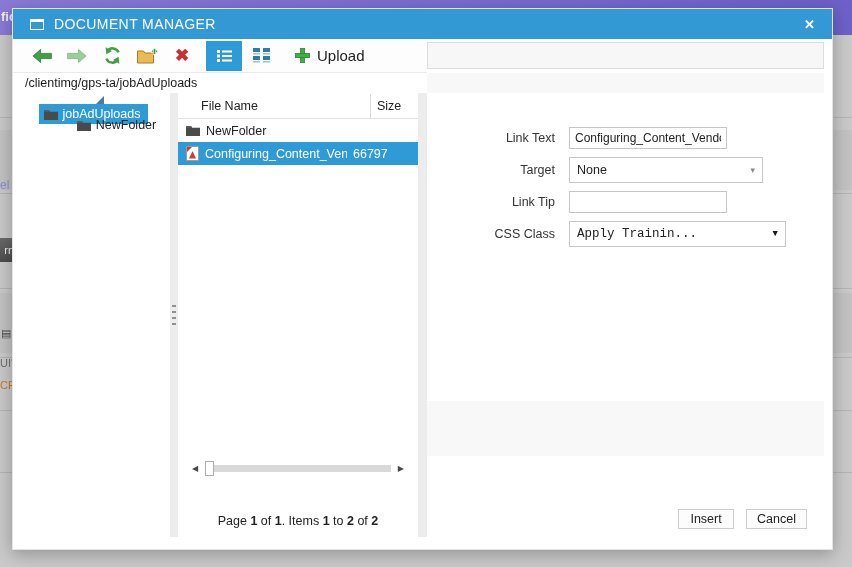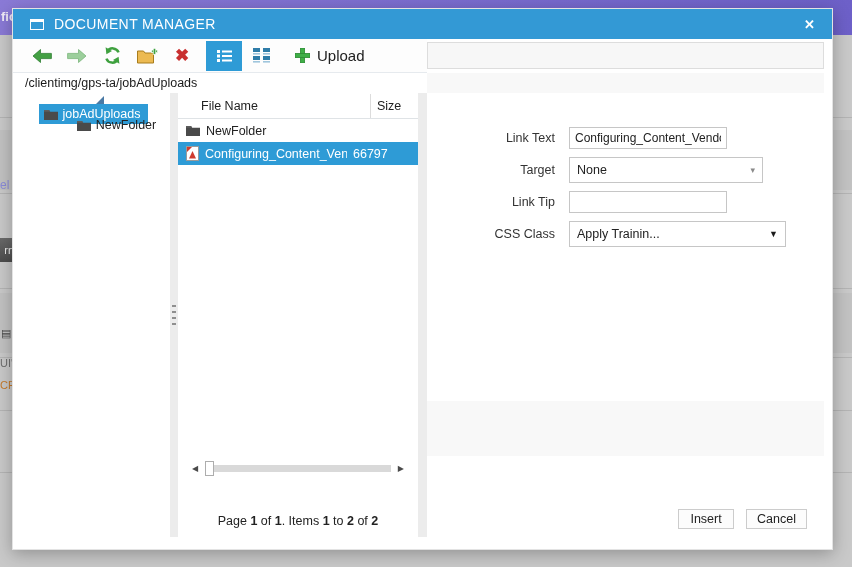--- a/index.html
+++ b/index.html
@@ -85,21 +85,21 @@
 
   
   .rightpanel{grid-column:5;grid-row:3;position:relative;padding-top:34px;box-sizing:border-box;}
   .frow{display:flex;align-items:center;height:22px;margin-bottom:10px;}
   .flabel{width:128px;text-align:right;margin-right:14px;font-size:12.5px;color:#333;}
   .finput{width:158px;height:22px;border:1px solid #c6c6c6;font-size:12px;padding:0 5px;
           box-sizing:border-box;color:#222;font-family:inherit;background:#fff;}
   .fselect{display:flex;align-items:center;justify-content:space-between;border:1px solid #c6c6c6;
            height:26px;padding:0 7px;font-size:12.5px;color:#222;box-sizing:border-box;cursor:pointer;
            background:#fff;}
-  .w194{width:194px;} .w217{width:217px;}
+  .w194{width:194px;} .w217{width:217px;font-family:Liberation Mono, monospace;}
   .arr-light{color:#8a8a8a;font-size:9px;} .arr-dark{color:#1a1a1a;font-size:9px;}
   .refresh-btn{width:27px;height:24px;border:1px solid #b5b5b5;border-radius:3px;margin-left:5px;
                background:linear-gradient(#fff,#eee);display:flex;align-items:center;
                justify-content:center;cursor:pointer;}
   .gray-strip{position:absolute;left:0;right:8px;top:308px;height:55px;background:#f8f8f8;}
   .btn-row{position:absolute;right:25px;top:416px;display:flex;gap:12px;}
   .btn{min-width:56px;height:20px;border:1px solid #ccc;background:#fcfcfc;font-size:12.5px;
        color:#222;display:flex;align-items:center;justify-content:center;padding:0 10px;
        font-family:inherit;cursor:pointer;}
 </style>

